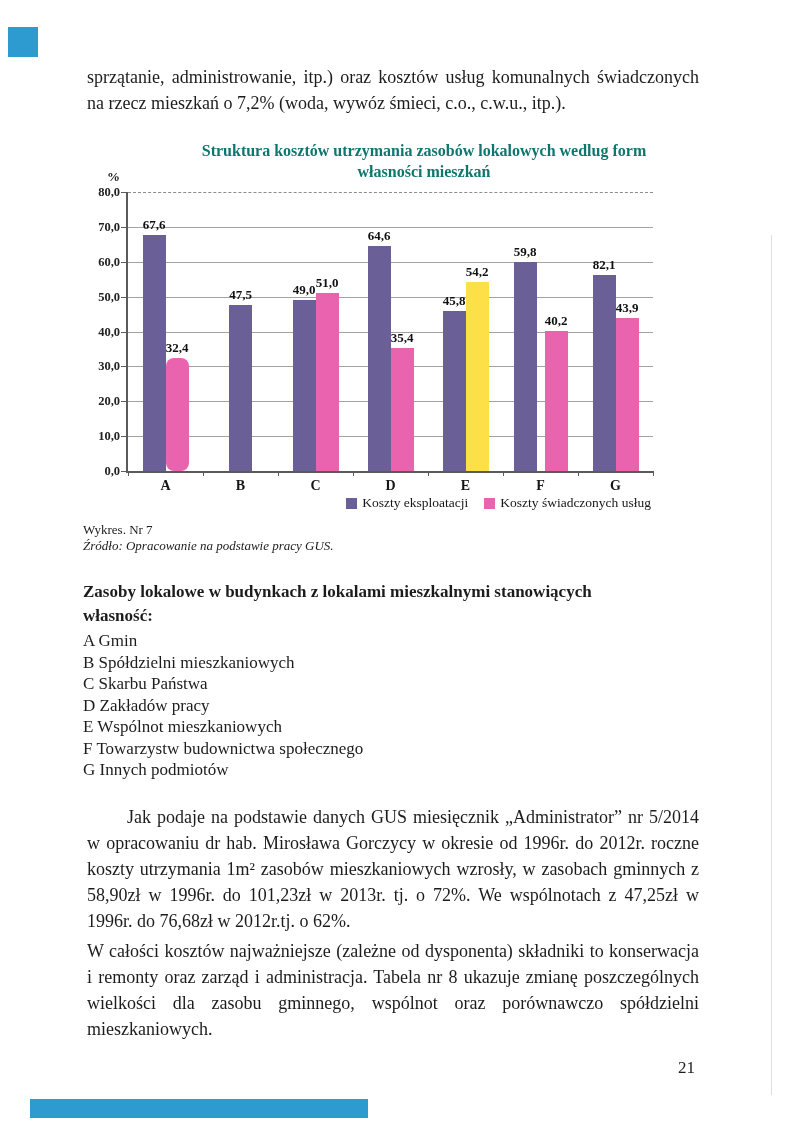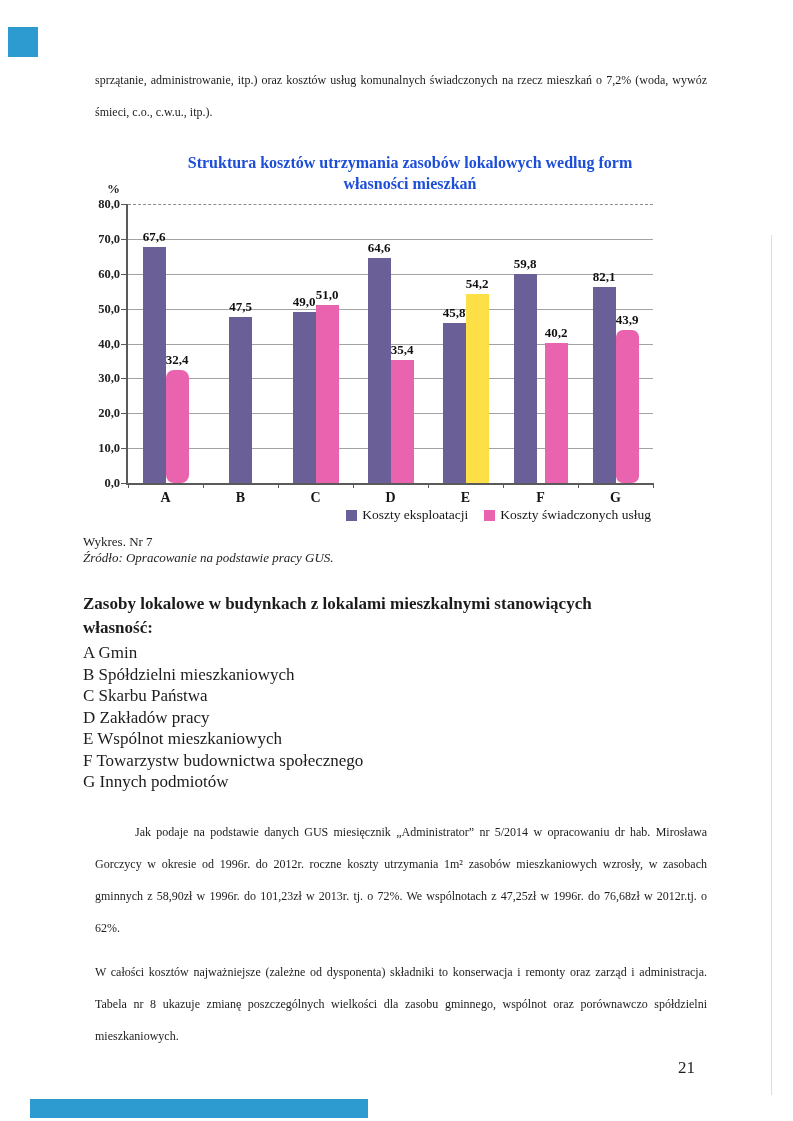--- a/index.html
+++ b/index.html
@@ -9,28 +9,28 @@
     overflow:hidden;
   }
   .page{position:absolute;inset:0;padding:62px 98px 0 83px;box-sizing:border-box;}
 
   
   .deco-square{position:absolute;left:8px;top:27px;width:30px;height:30px;}
   .deco-bar{position:absolute;left:30px;top:1099px;width:338px;height:19px;}
   .edge-line{position:absolute;left:771px;top:235px;width:1px;height:860px;background:#dedede;}
 
   
-  .para{font-size:12px;line-height:32px;text-align:justify;width:612px;margin:12px;}
+  .para{font-size:18px;line-height:26px;text-align:justify;width:612px;margin:4px;}
   .intro{margin-top:2px;}
 
   
   .chart{position:relative;width:630px;height:372px;margin-top:24px;}
   .chart-title{
-    position:absolute;left:12px;top:0;width:630px;text-align:center;
-    font-weight:bold;font-size:16px;line-height:21px;color:#1d4ed8;
+    position:absolute;left:26px;top:0;width:630px;text-align:center;
+    font-weight:bold;font-size:16px;line-height:21px;color:#0f766e;
   }
   .plot{
     position:absolute;left:43px;top:52px;width:525px;height:279px;
     border-left:2px solid #5a5a5a;border-bottom:2px solid #5a5a5a;
   }
   .gridline{position:absolute;left:0;width:100%;height:0;border-top:1px solid #a3a3a3;}
   .gridline.dashed{border-top:1px dashed #8d8d8d;}
   .ytick-label{
     position:absolute;left:-42px;width:34px;text-align:right;
     font-weight:bold;font-size:12.5px;transform:translateY(-50%);color:#222;
@@ -166,21 +166,21 @@
           </div>
           <div class="bar" style="height: 140.197px; background: rgb(234, 99, 174);">
             <div class="bar-label">40,2</div>
           </div>
         </div>
         <div class="xcat" style="left: 375px; width: 75px;">F</div>
         <div class="bar-group" style="left: 450px; width: 75px;">
           <div class="bar" style="height: 195.649px; background: rgb(106, 95, 150);">
             <div class="bar-label">82,1</div>
           </div>
-          <div class="bar" style="height: 153.101px; background: rgb(234, 99, 174); border-radius: 7px;">
+          <div class="bar" style="height: 153.101px; background: rgb(234, 99, 174);">
             <div class="bar-label">43,9</div>
           </div>
         </div>
         <div class="xcat" style="left: 450px; width: 75px;">G</div>
         <div class="xtick-mark" style="left: 0px;"></div>
         <div class="xtick-mark" style="left: 75px;"></div>
         <div class="xtick-mark" style="left: 150px;"></div>
         <div class="xtick-mark" style="left: 225px;"></div>
         <div class="xtick-mark" style="left: 300px;"></div>
         <div class="xtick-mark" style="left: 375px;"></div>

